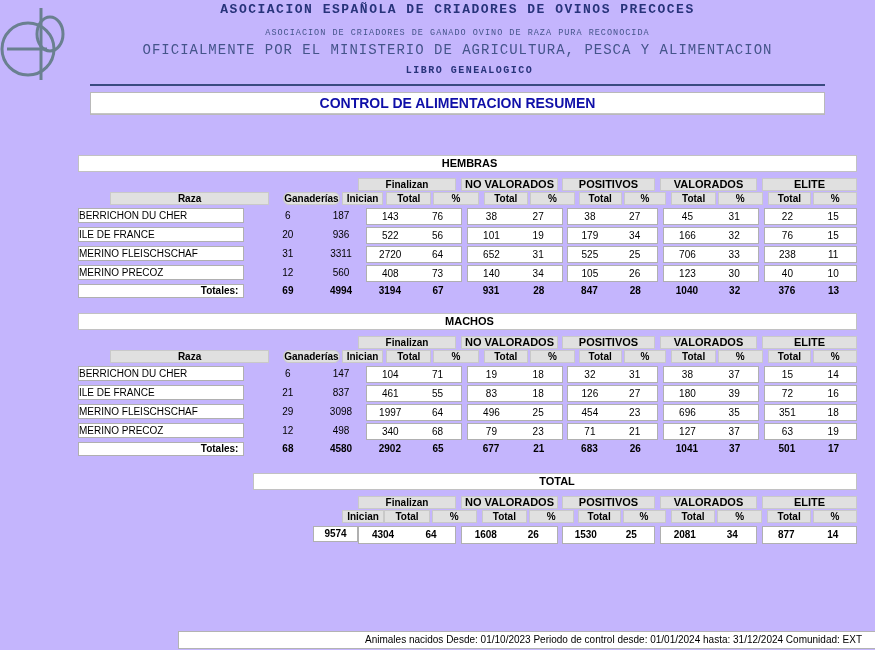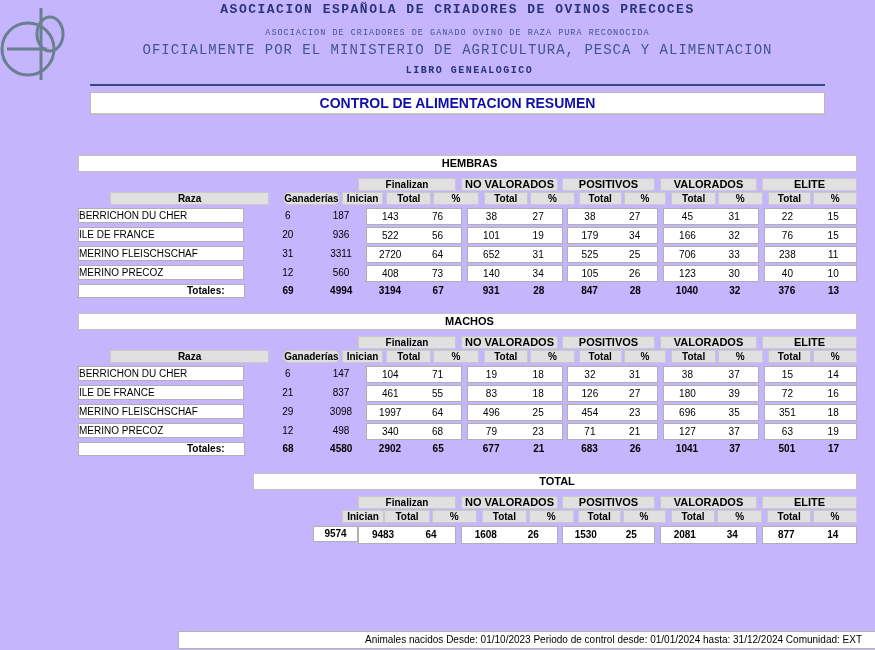--- a/index.html
+++ b/index.html
@@ -36,21 +36,21 @@
   .tot-row{margin-top:1px;}
   .cell{font-size:10px;text-align:center;box-sizing:border-box;}
   .gray{background:#e0e0e0;border:1px solid #c9c9c9;font-weight:bold;}
   .grp-row .cell{height:13px;line-height:11px;font-size:11px;}
   .grp-row .fz10{font-size:10px;}
   .hdr-row .cell{height:13px;line-height:11px;}
   .data-row .cell{height:15px;line-height:15px;}
   .box{border:1px solid #b0b0b0;background:#fff;}
   .data-row .box{line-height:13px;}
   .left{text-align:left;padding-left:0;}
-  .right{text-align:right;padding-right:19px;}
+  .right{text-align:right;padding-right:5px;}
   .bold{font-weight:bold;}
   .spacer{width:277px;}
   .w-raza{width:169px;}
   .w-gan{width:60px;margin-left:14px;border-radius:6px;}
   .w-ini{width:44px;margin-left:2px;}
   .g{display:flex;box-sizing:border-box;}
   .g1{width:98px;margin-left:3px;}
   .g2{width:97px;margin-left:5px;}
   .g3{width:93px;margin-left:4px;}
   .g4{width:97px;margin-left:5px;}
@@ -481,21 +481,21 @@
       <div class="g tg5 pair">
           <div class="cell gray half">Total</div>
           <div class="cell gray half">%</div>
         </div>
     </div>
 
     <div class="row data-row">
       <div class="sp-t2"></div>
       <div class="cell box bold w-ini-t">9574</div>
       <div class="g tg1 box">
-          <div class="cell bold half">9483</div>
+          <div class="cell bold half">4304</div>
           <div class="cell bold half">64</div>
         </div>
       <div class="g tg2 box">
           <div class="cell bold half">1608</div>
           <div class="cell bold half">26</div>
         </div>
       <div class="g tg3 box">
           <div class="cell bold half">1530</div>
           <div class="cell bold half">25</div>
         </div>

